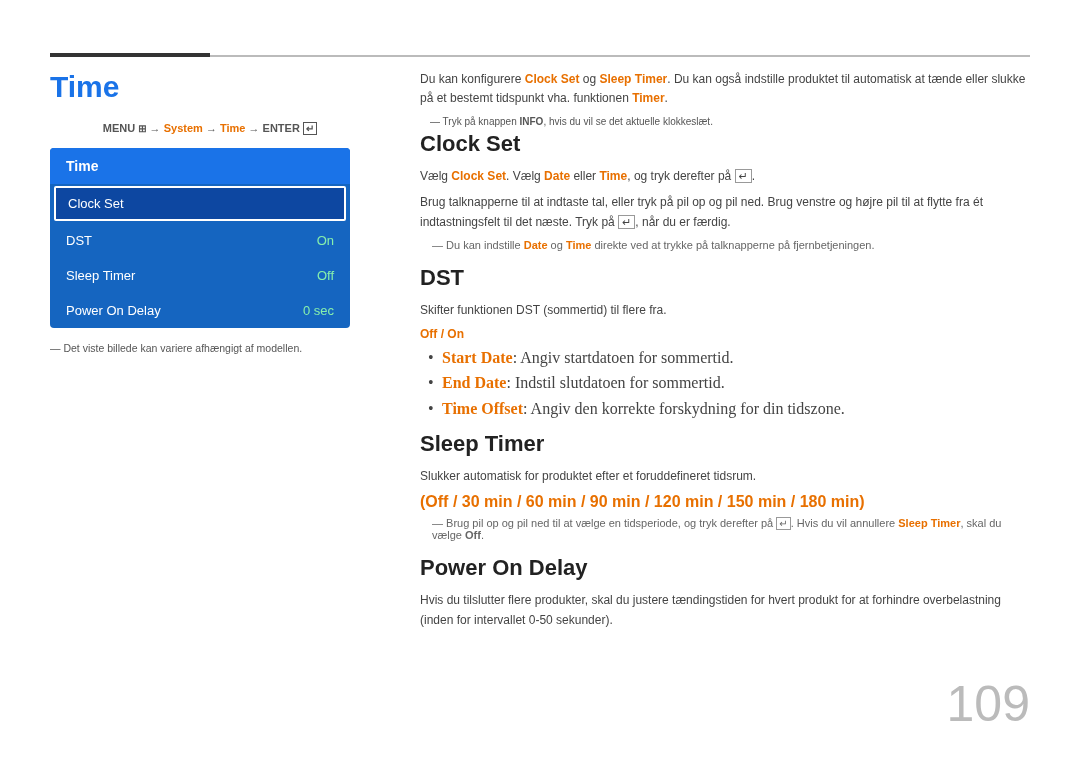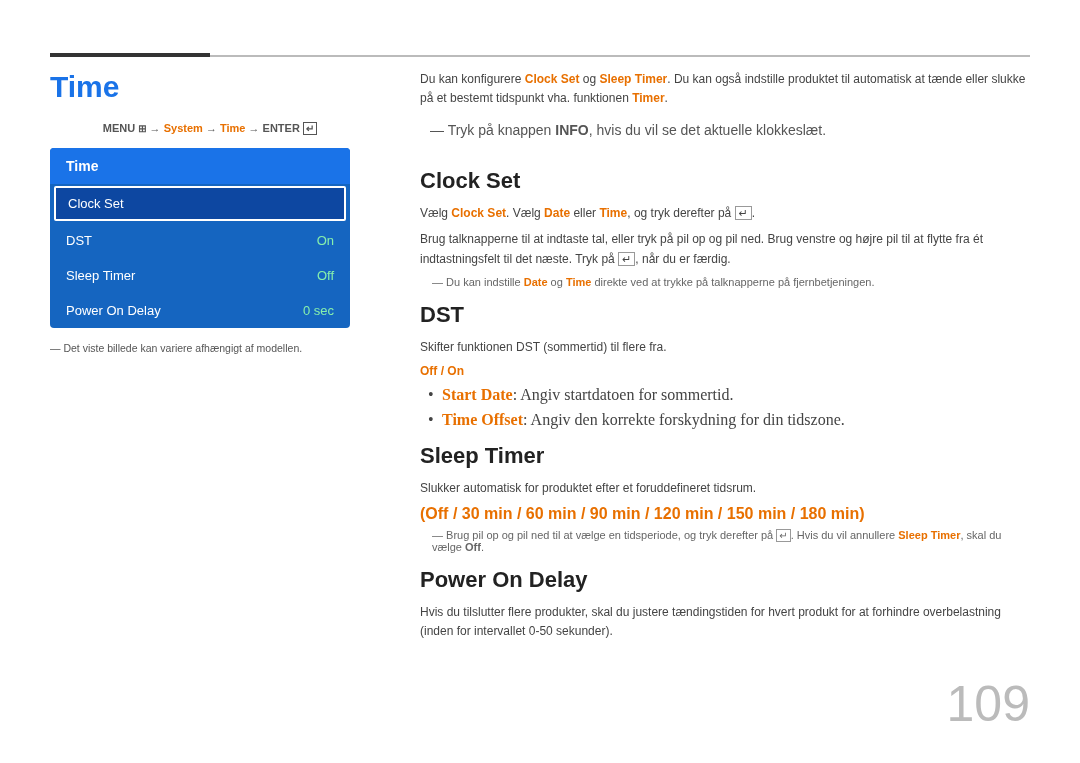--- a/index.html
+++ b/index.html
@@ -82,30 +82,30 @@
       position: absolute;
       top: 70px;
       left: 420px;
       right: 50px;
     }
 
     .intro-text {
       font-size: 12px;
       color: #444;
       line-height: 1.6;
-      margin-bottom: 14px;
+      margin-bottom: 8px;
     }
     .intro-text span.bold-orange {
       color: #e87000;
       font-weight: bold;
     }
     .intro-note {
-      font-size: 14px;
+      font-size: 10px;
       color: #555;
-      margin-bottom: 30px;
+      margin-bottom: 4px;
       padding-left: 10px;
       border-left: none;
     }
     .intro-note::before {
       content: '— ';
     }
 
     .section-title {
       font-size: 22px;
       font-weight: bold;
@@ -229,20 +229,21 @@
   <div class="section-body">
     Brug talknapperne til at indtaste tal, eller tryk på pil op og pil ned. Brug venstre og højre pil til at flytte fra ét indtastningsfelt til det næste. Tryk på <span style="border:1px solid #999;padding:0 3px;font-size:11px;">↵</span>, når du er færdig.
   </div>
   <div class="section-note">Du kan indstille <strong style="color:#e87000;">Date</strong> og <strong style="color:#e87000;">Time</strong> direkte ved at trykke på talknapperne på fjernbetjeningen.</div>
 
   <div class="section-title">DST</div>
   <div class="section-body">Skifter funktionen DST (sommertid) til flere fra.</div>
   <div class="orange-label">Off / On</div>
   <ul class="bullet-list">
     <li><span class="bold-orange">Start Date</span>: Angiv startdatoen for sommertid.</li>
+    <li><span class="bold-orange">End Date</span>: Indstil slutdatoen for sommertid.</li>
     <li><span class="bold-orange">Time Offset</span>: Angiv den korrekte forskydning for din tidszone.</li>
   </ul>
 
   <div class="section-title">Sleep Timer</div>
   <div class="section-body">Slukker automatisk for produktet efter et foruddefineret tidsrum.</div>
   <div class="sleep-timer-options">(Off / 30 min / 60 min / 90 min / 120 min / 150 min / 180 min)</div>
   <div class="section-note">Brug pil op og pil ned til at vælge en tidsperiode, og tryk derefter på <span style="border:1px solid #999;padding:0 2px;font-size:10px;">↵</span>. Hvis du vil annullere <strong style="color:#e87000;">Sleep Timer</strong>, skal du vælge <strong>Off</strong>.</div>
 
   <div class="section-title">Power On Delay</div>
   <div class="section-body">

